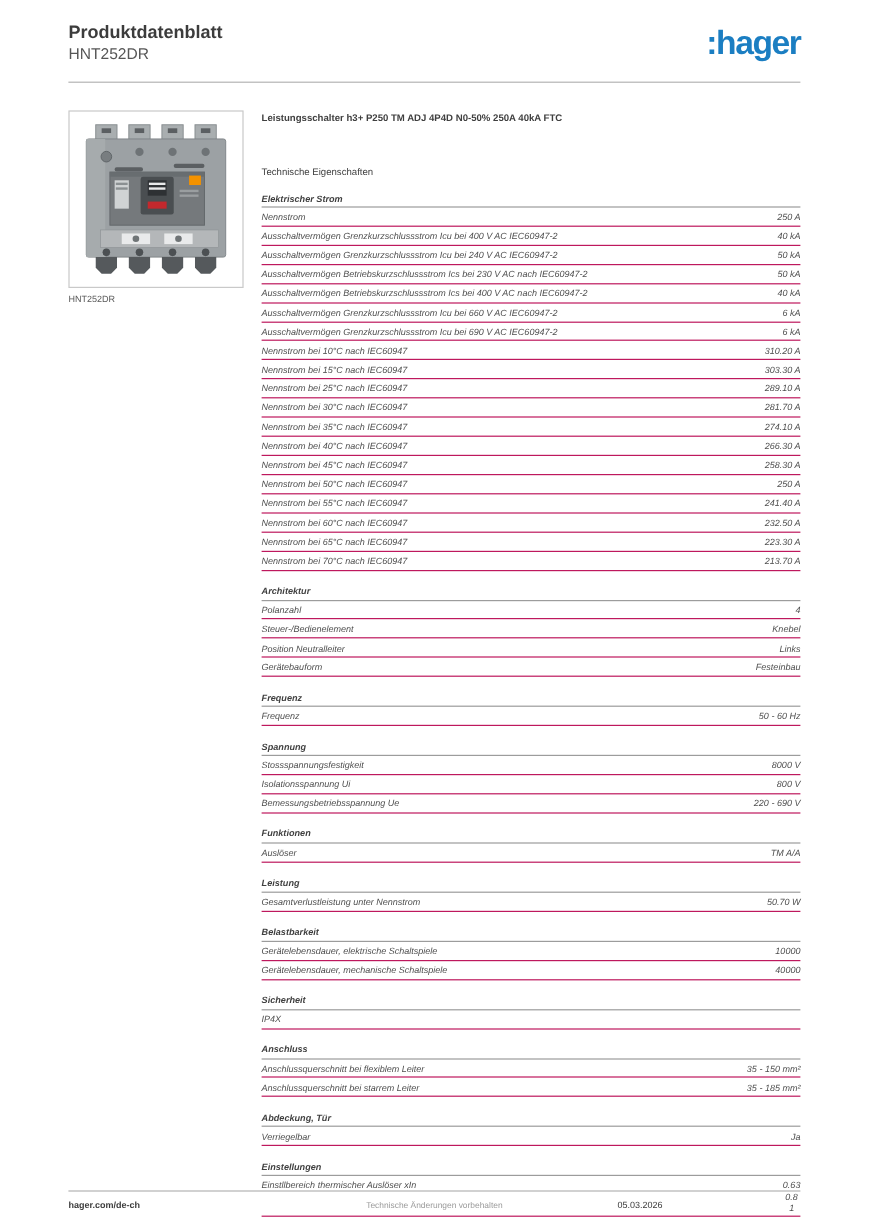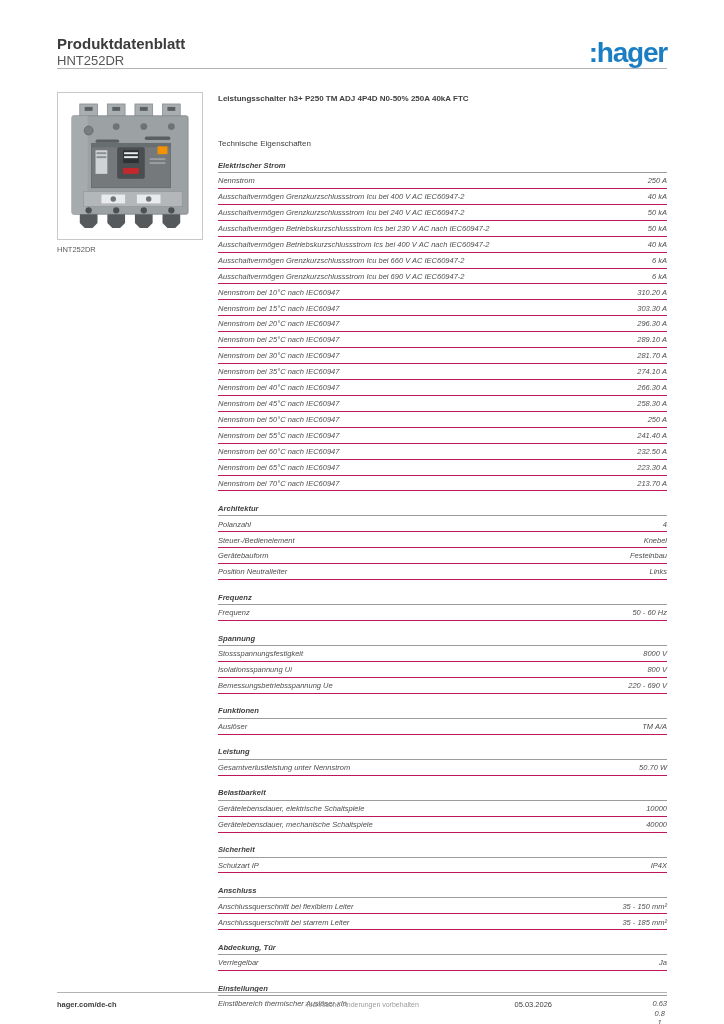--- a/index.html
+++ b/index.html
@@ -2,21 +2,21 @@
 <html><head>
 <meta charset="utf-8">
 <style>
   * { margin: 0; padding: 0; box-sizing: border-box; }
   html, body { width: 724px; height: 1024px; background: #ffffff; }
   body { font-family: "Liberation Sans", sans-serif; color: #4e4e4e; overflow: hidden; }
   .page { position: relative; width: 724px; height: 1024px; background: #fff; }
 
   
   .doc-header { position: absolute; top: 19px; left: 57px; right: 57px;
-                display: flex; justify-content: space-between; align-items: center; margin-top: 16px; }
+                display: flex; justify-content: space-between; align-items: flex-start; }
   .doc-type { font-size: 15px; font-weight: bold; color: #3c3c3c; line-height: 1.2; }
   .doc-code { font-size: 13px; font-weight: 400; color: #565656; line-height: 1.25; }
   .brand-logo { font-size: 28px; font-weight: bold; letter-spacing: -1.2px; margin-top: 1px; }
   .header-rule { position: absolute; top: 68px; left: 57px; right: 57px;
                  border-top: 1px solid #b3b3b3; }
 
   
   .content { position: absolute; top: 92px; left: 57px; right: 57px; display: flex; gap: 15px; }
   .left-col { width: 146px; flex: 0 0 146px; }
   .image-box { width: 146px; height: 148px; border: 1px solid #c9c9c9; background: #fff;
@@ -163,24 +163,20 @@
             </div>
             <div class="spec-row">
               <span class="spec-label">Nennstrom bei 10°C nach IEC60947</span>
               <span class="spec-value">310.20 A</span>
             </div>
             <div class="spec-row">
               <span class="spec-label">Nennstrom bei 15°C nach IEC60947</span>
               <span class="spec-value">303.30 A</span>
             </div>
             <div class="spec-row">
-              <span class="spec-label">Nennstrom bei 20°C nach IEC60947</span>
-              <span class="spec-value">296.30 A</span>
-            </div>
-            <div class="spec-row">
               <span class="spec-label">Nennstrom bei 25°C nach IEC60947</span>
               <span class="spec-value">289.10 A</span>
             </div>
             <div class="spec-row">
               <span class="spec-label">Nennstrom bei 30°C nach IEC60947</span>
               <span class="spec-value">281.70 A</span>
             </div>
             <div class="spec-row">
               <span class="spec-label">Nennstrom bei 35°C nach IEC60947</span>
               <span class="spec-value">274.10 A</span>
@@ -218,27 +214,27 @@
             <div class="section-title">Architektur</div>
             <div class="spec-row">
               <span class="spec-label">Polanzahl</span>
               <span class="spec-value">4</span>
             </div>
             <div class="spec-row">
               <span class="spec-label">Steuer-/Bedienelement</span>
               <span class="spec-value">Knebel</span>
             </div>
             <div class="spec-row">
+              <span class="spec-label">Position Neutralleiter</span>
+              <span class="spec-value">Links</span>
+            </div>
+            <div class="spec-row">
               <span class="spec-label">Gerätebauform</span>
               <span class="spec-value">Festeinbau</span>
             </div>
-            <div class="spec-row">
-              <span class="spec-label">Position Neutralleiter</span>
-              <span class="spec-value">Links</span>
-            </div>
           </div>
           <div class="section">
             <div class="section-title">Frequenz</div>
             <div class="spec-row">
               <span class="spec-label">Frequenz</span>
               <span class="spec-value">50 - 60 Hz</span>
             </div>
           </div>
           <div class="section">
             <div class="section-title">Spannung</div>
@@ -276,21 +272,20 @@
               <span class="spec-value">10000</span>
             </div>
             <div class="spec-row">
               <span class="spec-label">Gerätelebensdauer, mechanische Schaltspiele</span>
               <span class="spec-value">40000</span>
             </div>
           </div>
           <div class="section">
             <div class="section-title">Sicherheit</div>
             <div class="spec-row">
-              <span class="spec-label">Schutzart IP</span>
               <span class="spec-value">IP4X</span>
             </div>
           </div>
           <div class="section">
             <div class="section-title">Anschluss</div>
             <div class="spec-row">
               <span class="spec-label">Anschlussquerschnitt bei flexiblem Leiter</span>
               <span class="spec-value">35 - 150 mm²</span>
             </div>
             <div class="spec-row">

